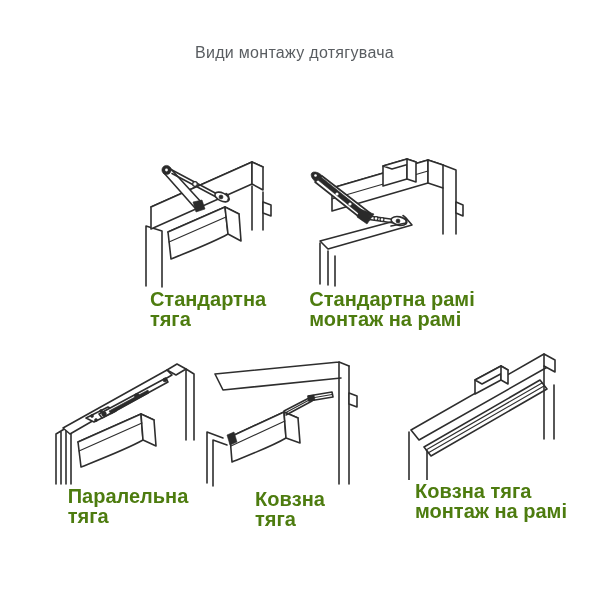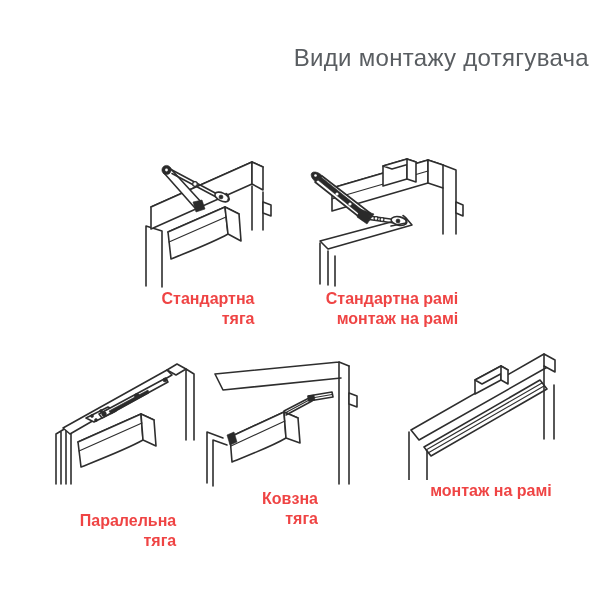--- a/index.html
+++ b/index.html
@@ -3,42 +3,42 @@
 <meta charset="utf-8">
 <style>
   html,body{margin:0;padding:0;}
   body{
     width:600px;height:600px;position:relative;overflow:hidden;
     background:#ffffff;
     font-family:"Liberation Sans", sans-serif;
   }
   .page-title{
     position:absolute;top:44px;left:0;width:589px;
-    text-align:right;font-size:24px;font-weight:400;
+    text-align:center;font-size:16px;font-weight:400;
     color:#595d61;letter-spacing:.3px;
   }
   .figure{
     position:absolute;display:flex;flex-direction:column;align-items:center;
   }
   .figure svg{display:block;}
   .caption{
-    margin-top:1px;text-align:right;
-    font-size:16px;font-weight:bold;line-height:20px;color:#ef4444;
+    margin-top:1px;text-align:left;
+    font-size:20px;font-weight:bold;line-height:20px;color:#4d7c0f;
   }
   
   .ln{fill:none;stroke:#2e2e2e;stroke-width:1.6;stroke-linecap:round;stroke-linejoin:round;}
   .thin{fill:none;stroke:#2e2e2e;stroke-width:1.15;stroke-linecap:round;stroke-linejoin:round;}
   .face{fill:#ffffff;stroke:#2e2e2e;stroke-width:1.6;stroke-linejoin:round;}
   .dark{fill:#2a2a2a;stroke:#2a2a2a;stroke-width:.6;stroke-linejoin:round;}
   .wdot{fill:#ffffff;stroke:none;}
   .joint{fill:#ffffff;stroke:#2e2e2e;stroke-width:1.2;}
   
   #fig-standard{left:122px;top:146px;width:172px;}
   #fig-standard-frame{left:306px;top:146px;width:172px;}
-  #fig-parallel{left:44px;top:348px;width:168px;gap:25px;}
+  #fig-parallel{left:44px;top:348px;width:168px;}
   #fig-slide{left:200px;top:348px;width:180px;}
   #fig-slide-frame{left:396px;top:340px;width:190px;}
 </style>
 </head>
 <body>
 
 <div class="page-title">Види монтажу дотягувача</div>
 
 <div class="figure" id="fig-standard">
   <svg width="172" height="142" viewBox="0 0 172 142">
@@ -205,15 +205,16 @@
     </g>
     <g>
       <path class="ln" d="M12,92 L12,140 M30,111 L30,140"></path>
     </g>
     <g>
       <path class="face" d="M147,14 L158,20 L158,32 L147,26 Z"></path>
       <path class="ln" d="M147,26 L147,99 M157,45 L157,99"></path>
     </g>
   </svg>
   <div class="caption">
+    <div>Ковзна тяга</div>
     <div>монтаж на рамі</div>
   </div>
 </div>
 
 </body></html>

